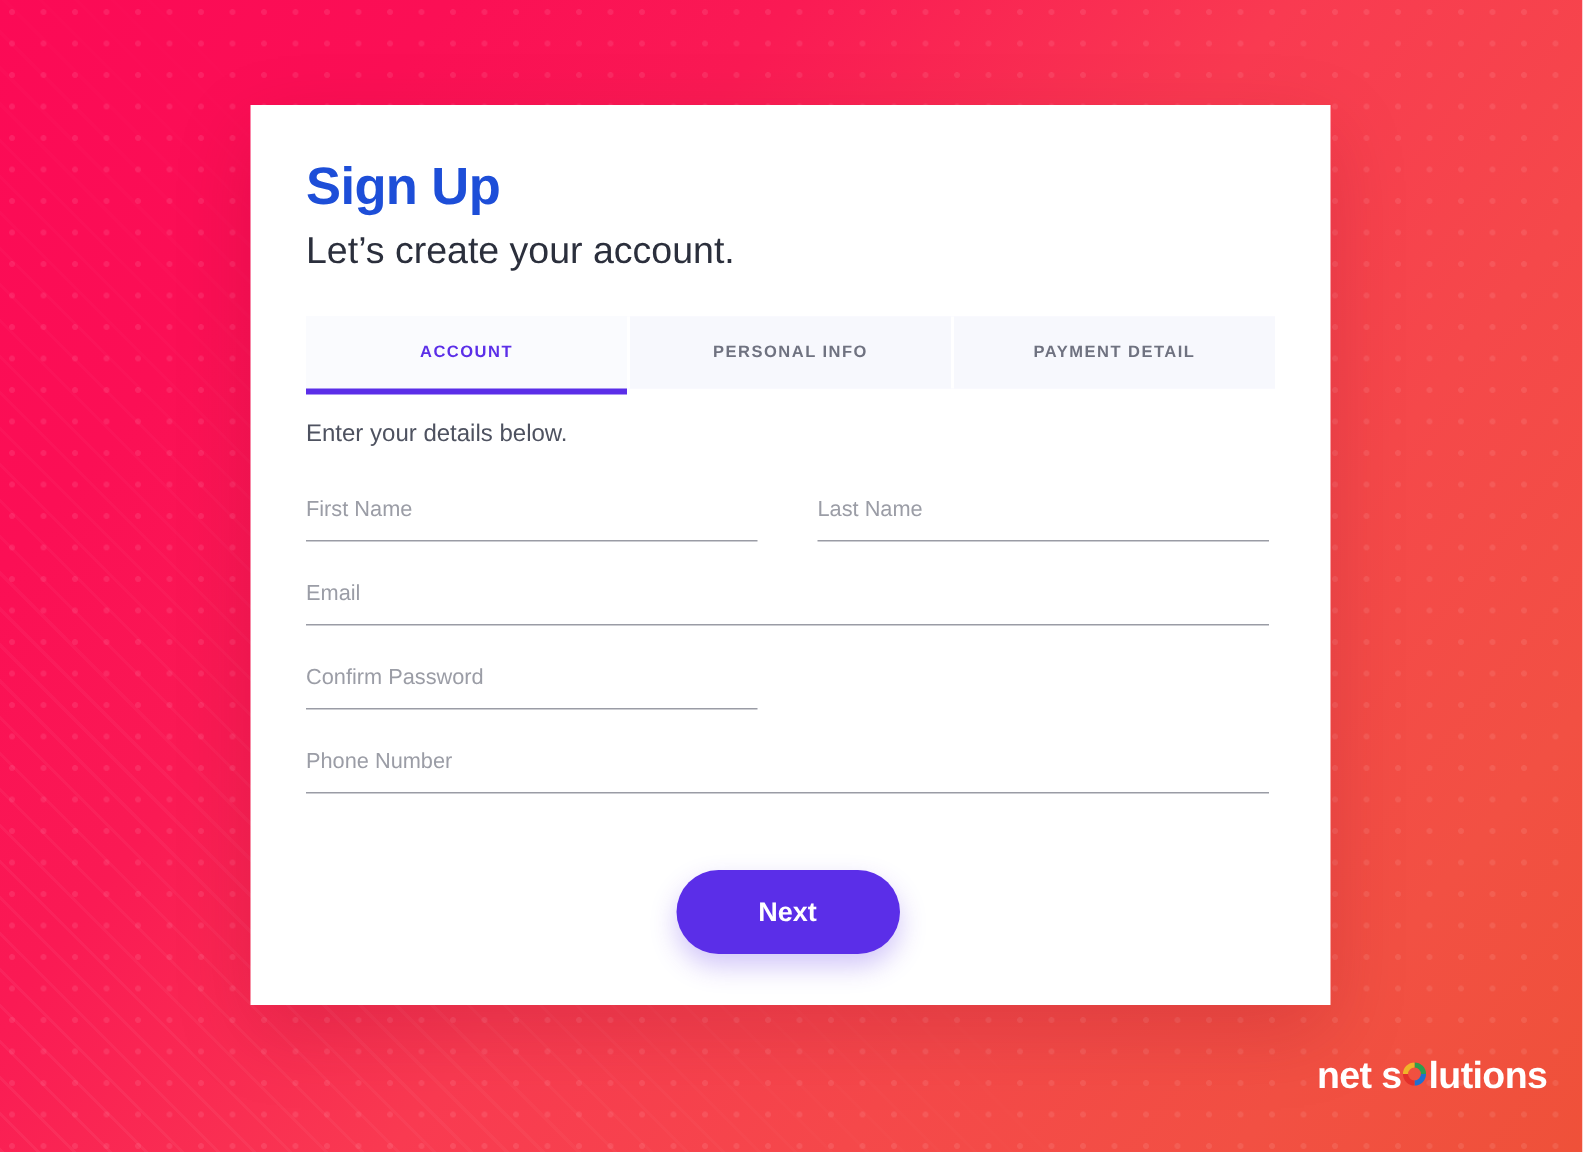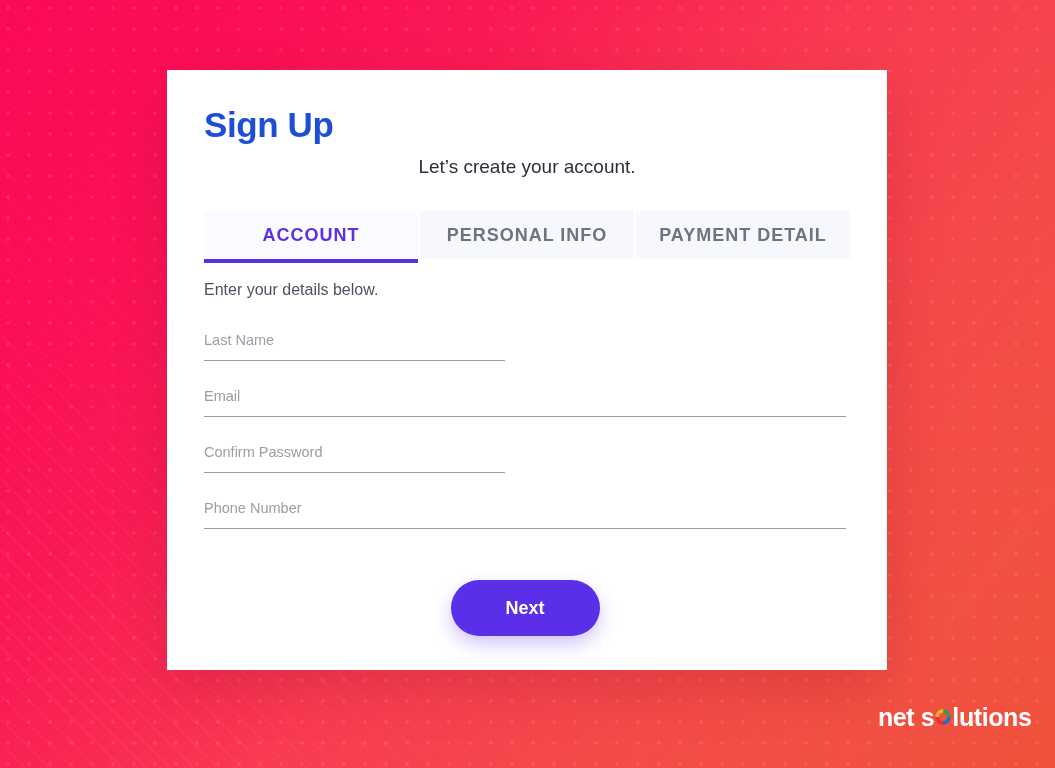--- a/index.html
+++ b/index.html
@@ -71,43 +71,42 @@
     margin: 0;
     font-size: 35px;
     line-height: 42px;
     font-weight: bold;
     letter-spacing: -0.4px;
     color: #1d4ed8;
   }
 
   .page-subtitle {
     margin: 9px 0 0 0;
-    font-size: 19px;
+    font-size: 25px;
     line-height: 24px;
     color: #2b2f3c;
     font-weight: normal;
-    text-align: center;
   }
 
   
   .tabs {
     display: flex;
     margin-top: 32px;
     width: 646px;
     background: #f7f8fd;
     position: relative;
   }
 
   .tab {
     flex: 1 1 0;
     height: 48px;
     display: flex;
     align-items: center;
     justify-content: center;
-    font-size: 18px;
+    font-size: 11px;
     font-weight: bold;
     letter-spacing: 1.0px;
     color: #6f7280;
     background: #f7f8fd;
     border-right: 2px solid #ffffff;
     box-sizing: border-box;
     cursor: pointer;
     position: relative;
     user-select: none;
   }
@@ -235,20 +234,23 @@
           <span>PERSONAL INFO</span>
         </div>
         <div class="tab">
           <span>PAYMENT DETAIL</span>
         </div>
       </div>
 
       <div class="form-lead">Enter your details below.</div>
 
       <form class="form-grid">
+        <div class="field half">
+          <input type="text" placeholder="First Name" style="">
+        </div>
         <div class="field half">
           <input type="text" placeholder="Last Name" style="">
         </div>
         <div class="field full">
           <input type="text" placeholder="Email" style="">
         </div>
         <div class="field half">
           <input type="password" placeholder="Confirm Password" style="">
         </div>
         <div class="field full">

